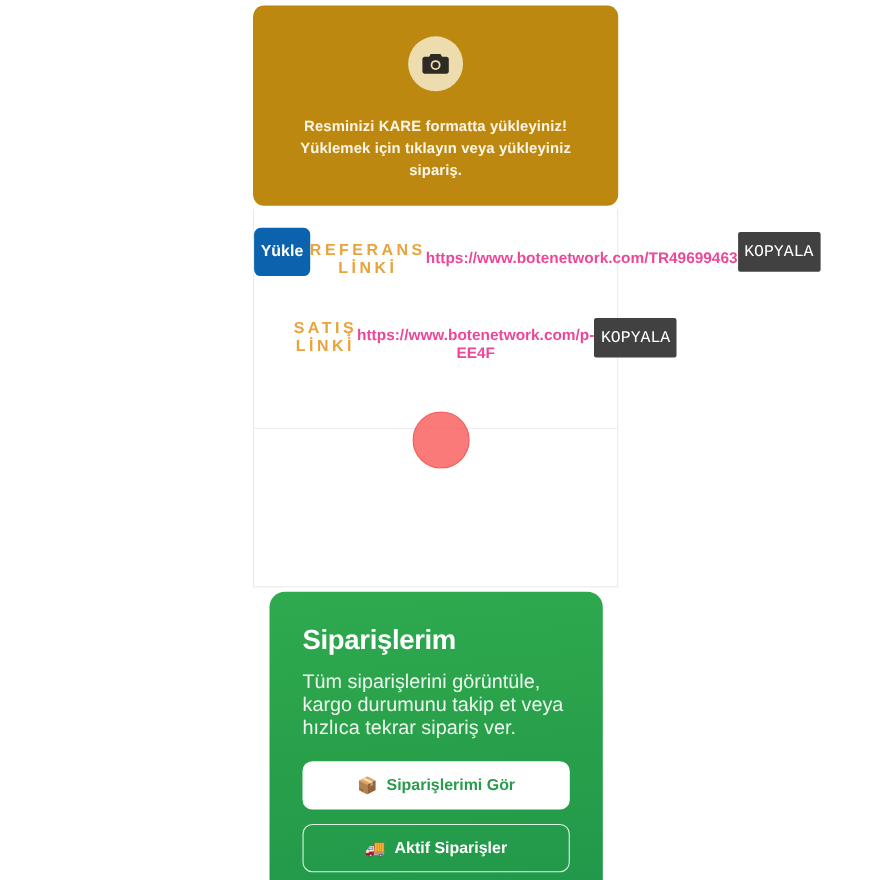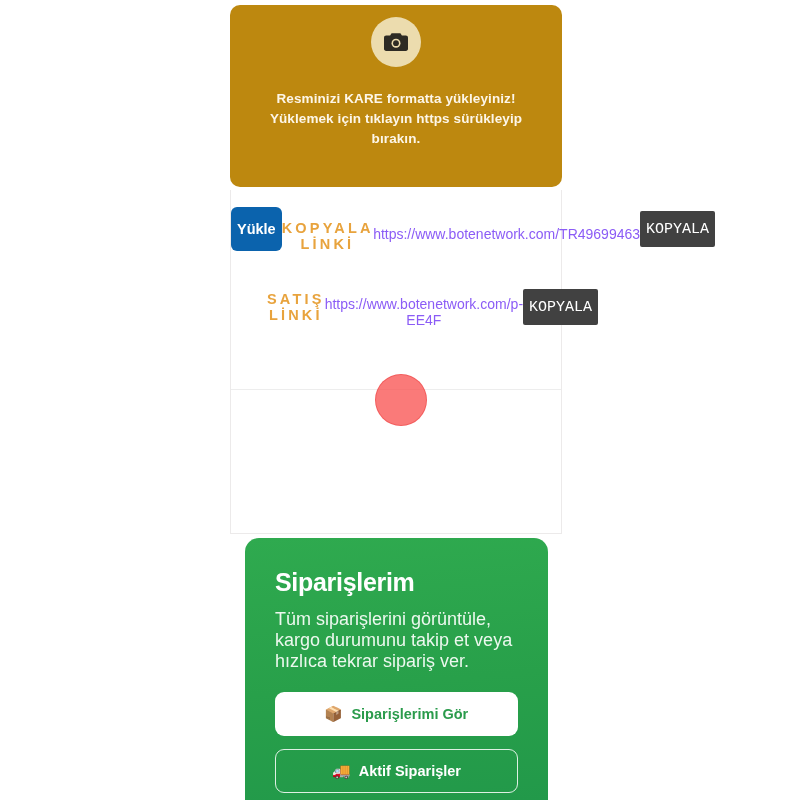--- a/index.html
+++ b/index.html
@@ -27,21 +27,21 @@
     top: 5px;
     width: 332px;
     height: 182px;
     background: #bd880f;
     border-radius: 10px;
     box-sizing: border-box;
     display: flex;
     flex-direction: column;
     align-items: center;
     justify-content: flex-start;
-    padding-top: 12px;
+    padding-top: 28px;
   }
 
   .camera-circle {
     width: 50px;
     height: 50px;
     border-radius: 50%;
     background: #ecdcae;
     display: flex;
     align-items: center;
     justify-content: center;
@@ -111,24 +111,24 @@
     margin-top: 30px;
     color: #e8a33d;
     font-size: 14.5px;
     font-weight: bold;
     letter-spacing: 3.2px;
     text-align: center;
   }
 
   .link-url {
     margin-top: 26px;
-    color: #8b5cf6;
+    color: #ec4899;
     font-size: 14px;
     text-align: center;
-    font-weight: normal;
+    font-weight: bold;
   }
 
   .copy-btn {
     margin-top: 16px;
     width: 139px;
     height: 36px;
     background: #414141;
     border: none;
     border-radius: 2px;
     color: #ffffff;
@@ -224,30 +224,30 @@
   <div class="upload-card">
     <div class="camera-circle">
       <svg width="26" height="22" viewBox="0 0 26 22" aria-hidden="true">
         <path d="M8.6 2.2h8.8l1.5 2.4h3.9c1.3 0 2.2.9 2.2 2.2v11c0 1.3-.9 2.2-2.2 2.2H3.2C1.9 20 1 19.1 1 17.8v-11c0-1.3.9-2.2 2.2-2.2h3.9L8.6 2.2z" fill="#2e2b24"></path>
         <circle cx="13" cy="12.2" r="4.5" fill="#ecdcae"></circle>
         <circle cx="13" cy="12.2" r="2.9" fill="#2e2b24"></circle>
       </svg>
     </div>
     <div class="upload-text">
       <span>Resminizi KARE formatta yükleyiniz!</span><br>
-      <span>Yüklemek için tıklayın https sürükleyip</span><br>
-      <span>bırakın.</span>
+      <span>Yüklemek için tıklayın veya yükleyiniz</span><br>
+      <span>sipariş.</span>
     </div>
   </div>
 
   <div class="links-card">
 
     <div class="links-section sec-1">
       <button class="upload-btn">Yükle</button>
-      <div class="link-title">KOPYALA LİNKİ</div>
+      <div class="link-title">REFERANS LİNKİ</div>
       <div class="link-url">https://www.botenetwork.com/TR49699463</div>
       <button class="copy-btn">KOPYALA</button>
     </div>
 
     <div class="links-section sec-2">
       <div class="link-title">SATIŞ LİNKİ</div>
       <div class="link-url">https://www.botenetwork.com/p-EE4F</div>
       <button class="copy-btn">KOPYALA</button>
     </div>
   </div>

